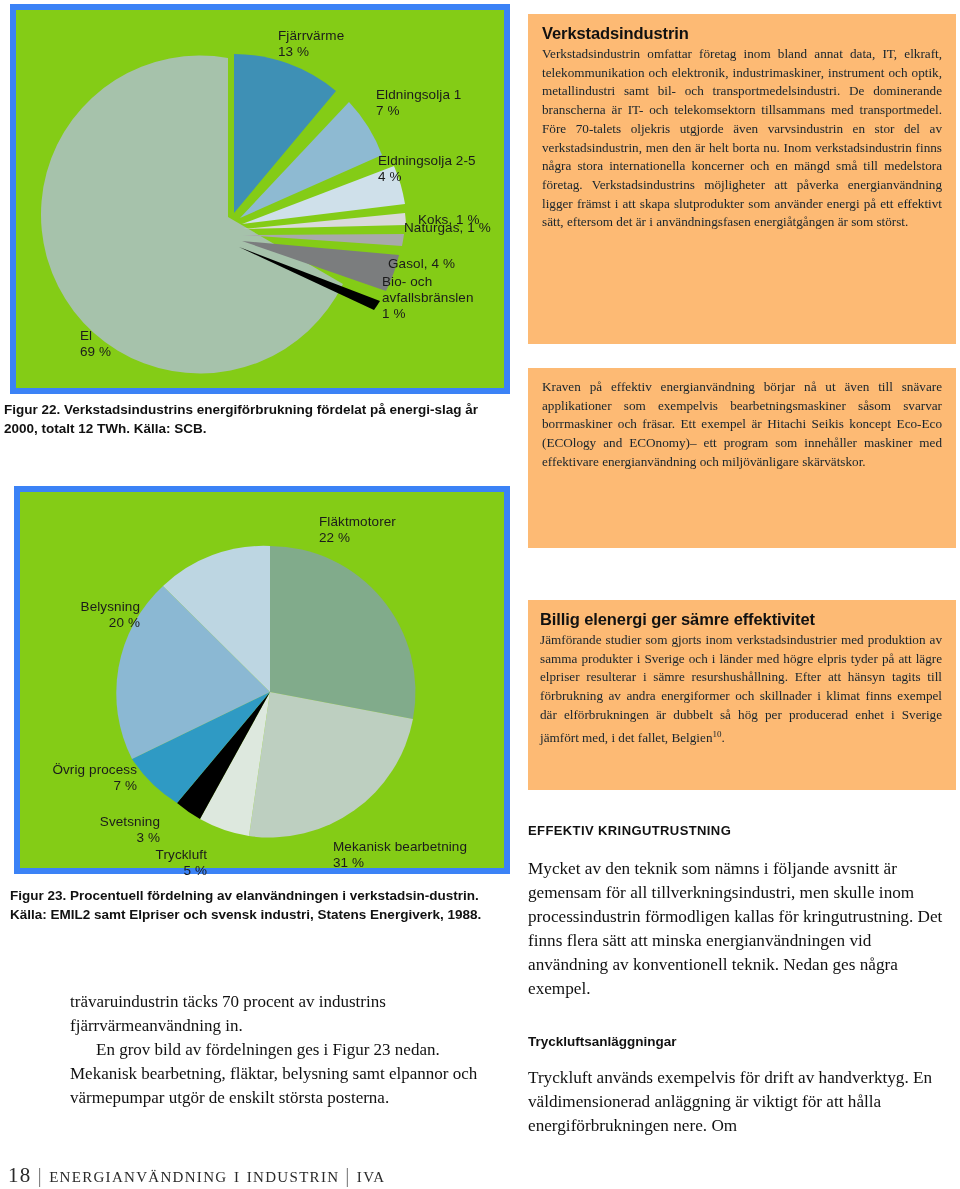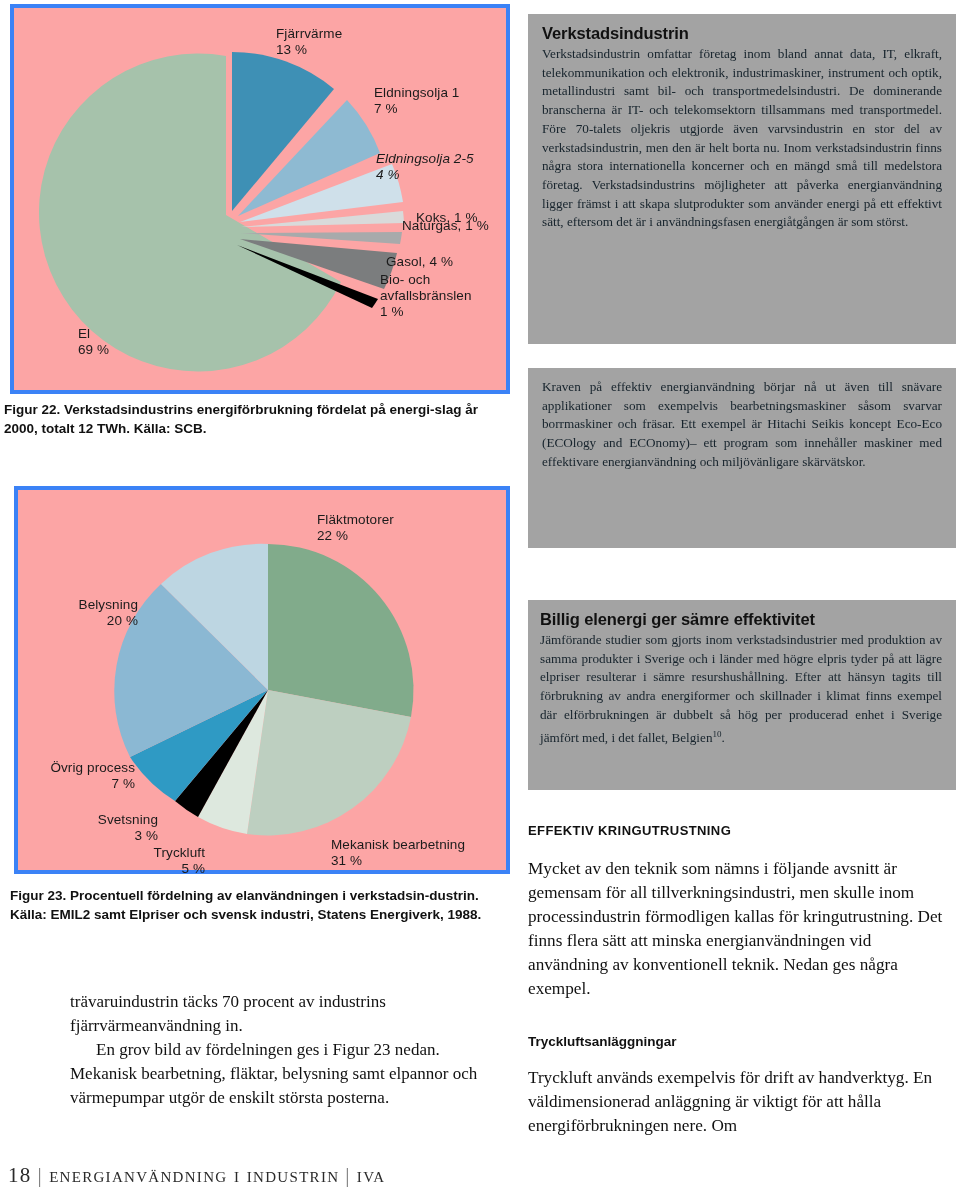--- a/index.html
+++ b/index.html
@@ -13,22 +13,22 @@
   }
   .page{position:relative;width:960px;height:1189px;}
 
   
   .col-left{position:absolute;left:0;top:0;width:520px;height:1189px;}
   .col-right{position:absolute;left:520px;top:0;width:440px;height:1189px;}
 
   
   .fig-frame{
     position:absolute;
-    border:4px solid #3b82f6;
-    background:#fca5a5;
+    border:6px solid #3b82f6;
+    background:#84cc16;
     box-sizing:border-box;
   }
   #fig22-frame{left:10px;top:4px;width:500px;height:390px;}
   #fig23-frame{left:14px;top:486px;width:496px;height:388px;}
 
   .pie-wrap{position:absolute;left:0;top:0;width:100%;height:100%;}
   .pie-svg{position:absolute;left:0;top:0;}
 
   
   .plabel{
@@ -74,21 +74,21 @@
     font-size:21px;
     letter-spacing:1.3px;
     color:#2a2a2a;
     font-variant:small-caps;
   }
   .footer .sep{color:#7a7a7a;padding:0 6px;}
 
   
   .infobox{
     position:absolute;
-    background:#a3a3a3;
+    background:#fdba74;
     box-sizing:border-box;
     padding:10px 14px 12px 14px;
   }
   #box1{left:8px;top:14px;width:428px;height:330px;}
   #box2{left:8px;top:368px;width:428px;height:180px;}
   #box3{left:8px;top:600px;width:428px;height:190px;padding-left:12px;}
 
   .infobox h2{
     margin:0 0 2px 0;
     font-family:"Liberation Sans", sans-serif;
@@ -155,21 +155,21 @@
 
           <path fill="#a8aaab" d="M 227 225 L 388 224 A 159 159 0 0 1 386 236 Z"></path>
 
           <path fill="#7b7d7e" d="M 226 231 L 383 245 A 159 159 0 0 1 370 281 Z"></path>
 
           <path fill="#000000" d="M 223 237 L 364 291 A 159 159 0 0 1 358 300 Z"></path>
         </svg>
 
         <div class="plabel" style="left:262px;top:18px;">Fjärrvärme<br>13 %</div>
         <div class="plabel" style="left:360px;top:77px;">Eldningsolja 1<br>7 %</div>
-        <div class="plabel" style="left:362px;top:143px;font-style:italic;">Eldningsolja 2-5<br>4 %</div>
+        <div class="plabel" style="left:362px;top:143px;">Eldningsolja 2-5<br>4 %</div>
         <div class="plabel" style="left:402px;top:190px;margin-top:12px;">Koks, 1 %</div>
         <div class="plabel" style="left:388px;top:210px;">Naturgas, 1 %</div>
         <div class="plabel" style="left:372px;top:238px;margin-top:8px;">Gasol, 4 %</div>
         <div class="plabel" style="left:366px;top:264px;">Bio- och<br>avfallsbränslen<br>1 %</div>
         <div class="plabel" style="left:64px;top:318px;">El<br>69 %</div>
       </div>
     </div>
 
     <div class="caption" id="cap22">Figur 22. Verkstadsindustrins energiförbrukning fördelat på energi-slag år 2000, totalt 12 TWh. Källa: SCB.</div>
 

